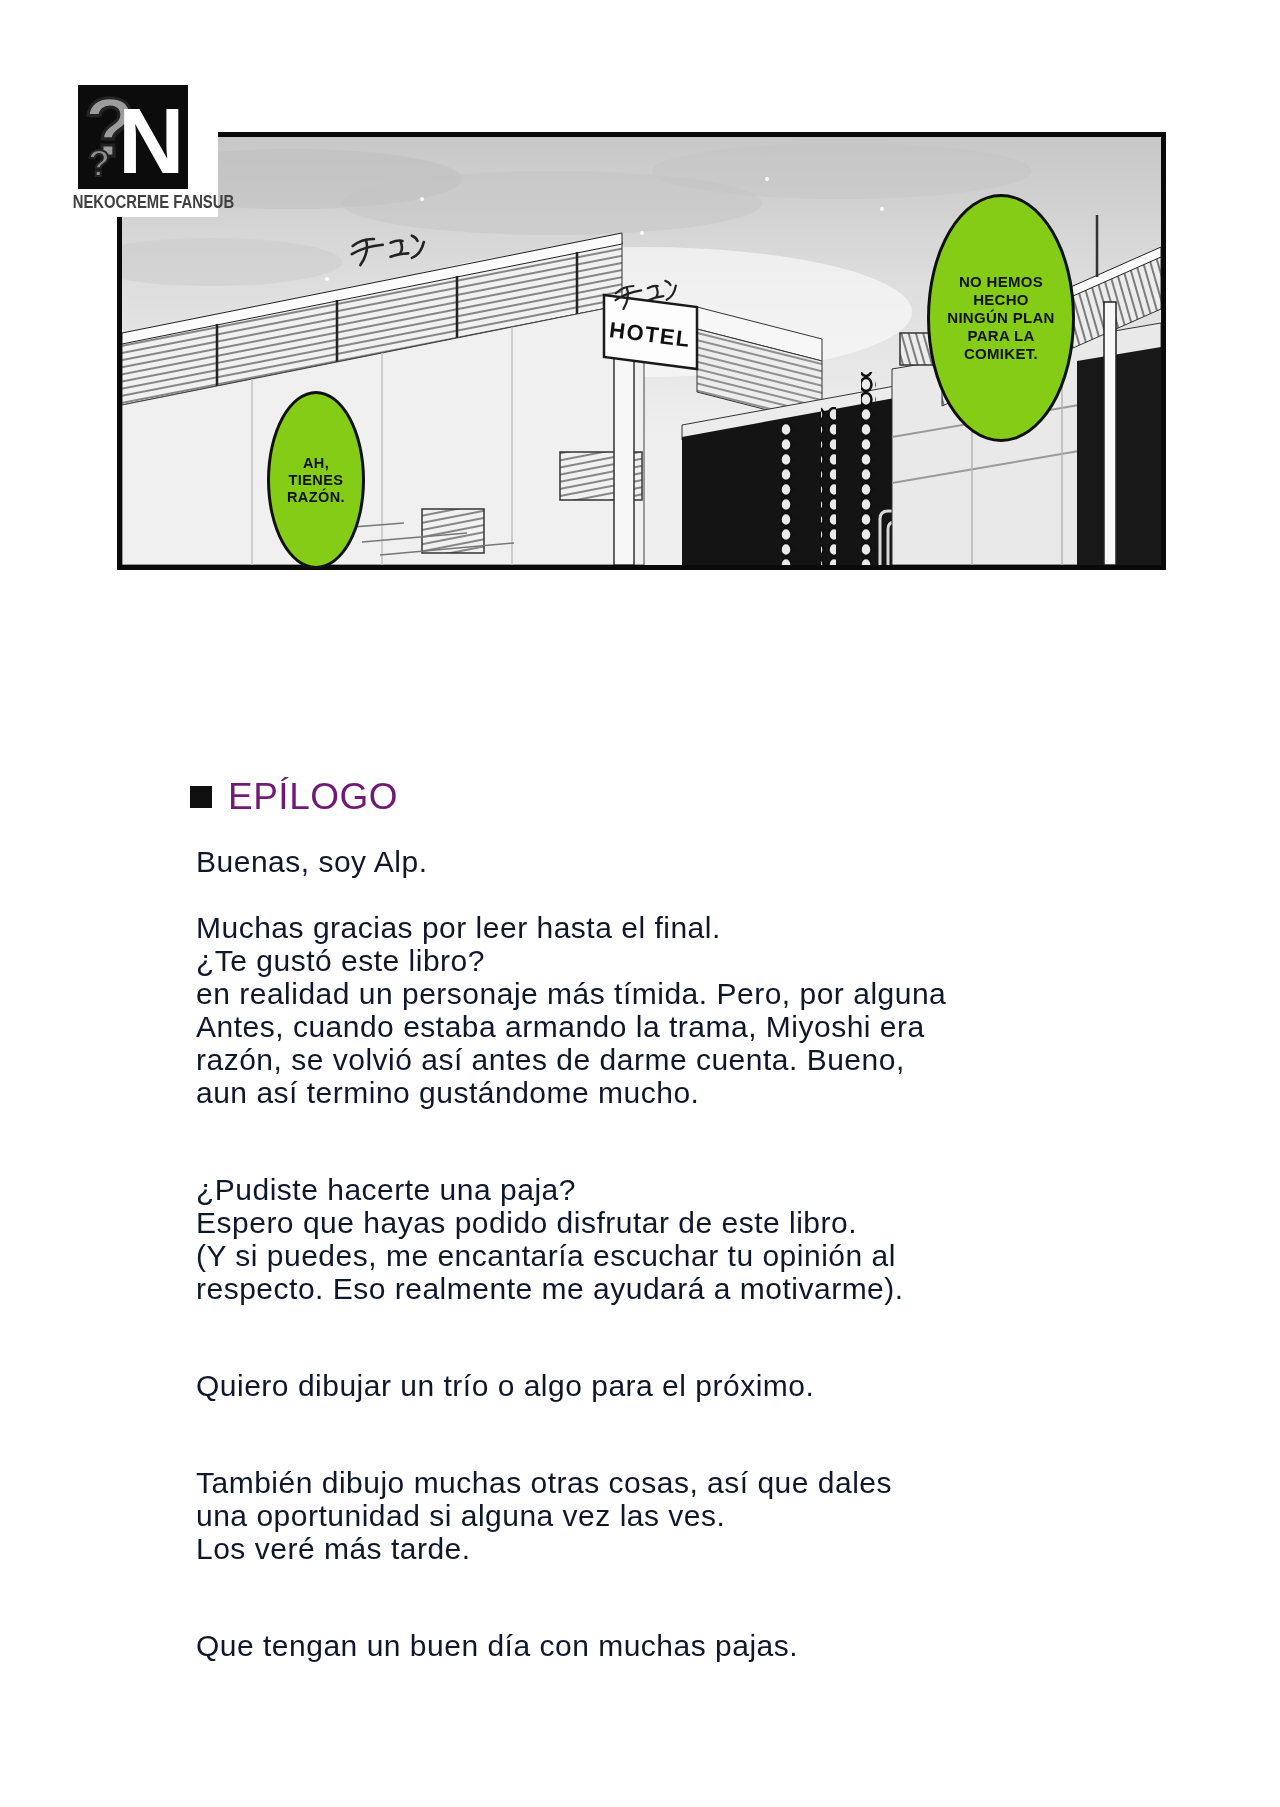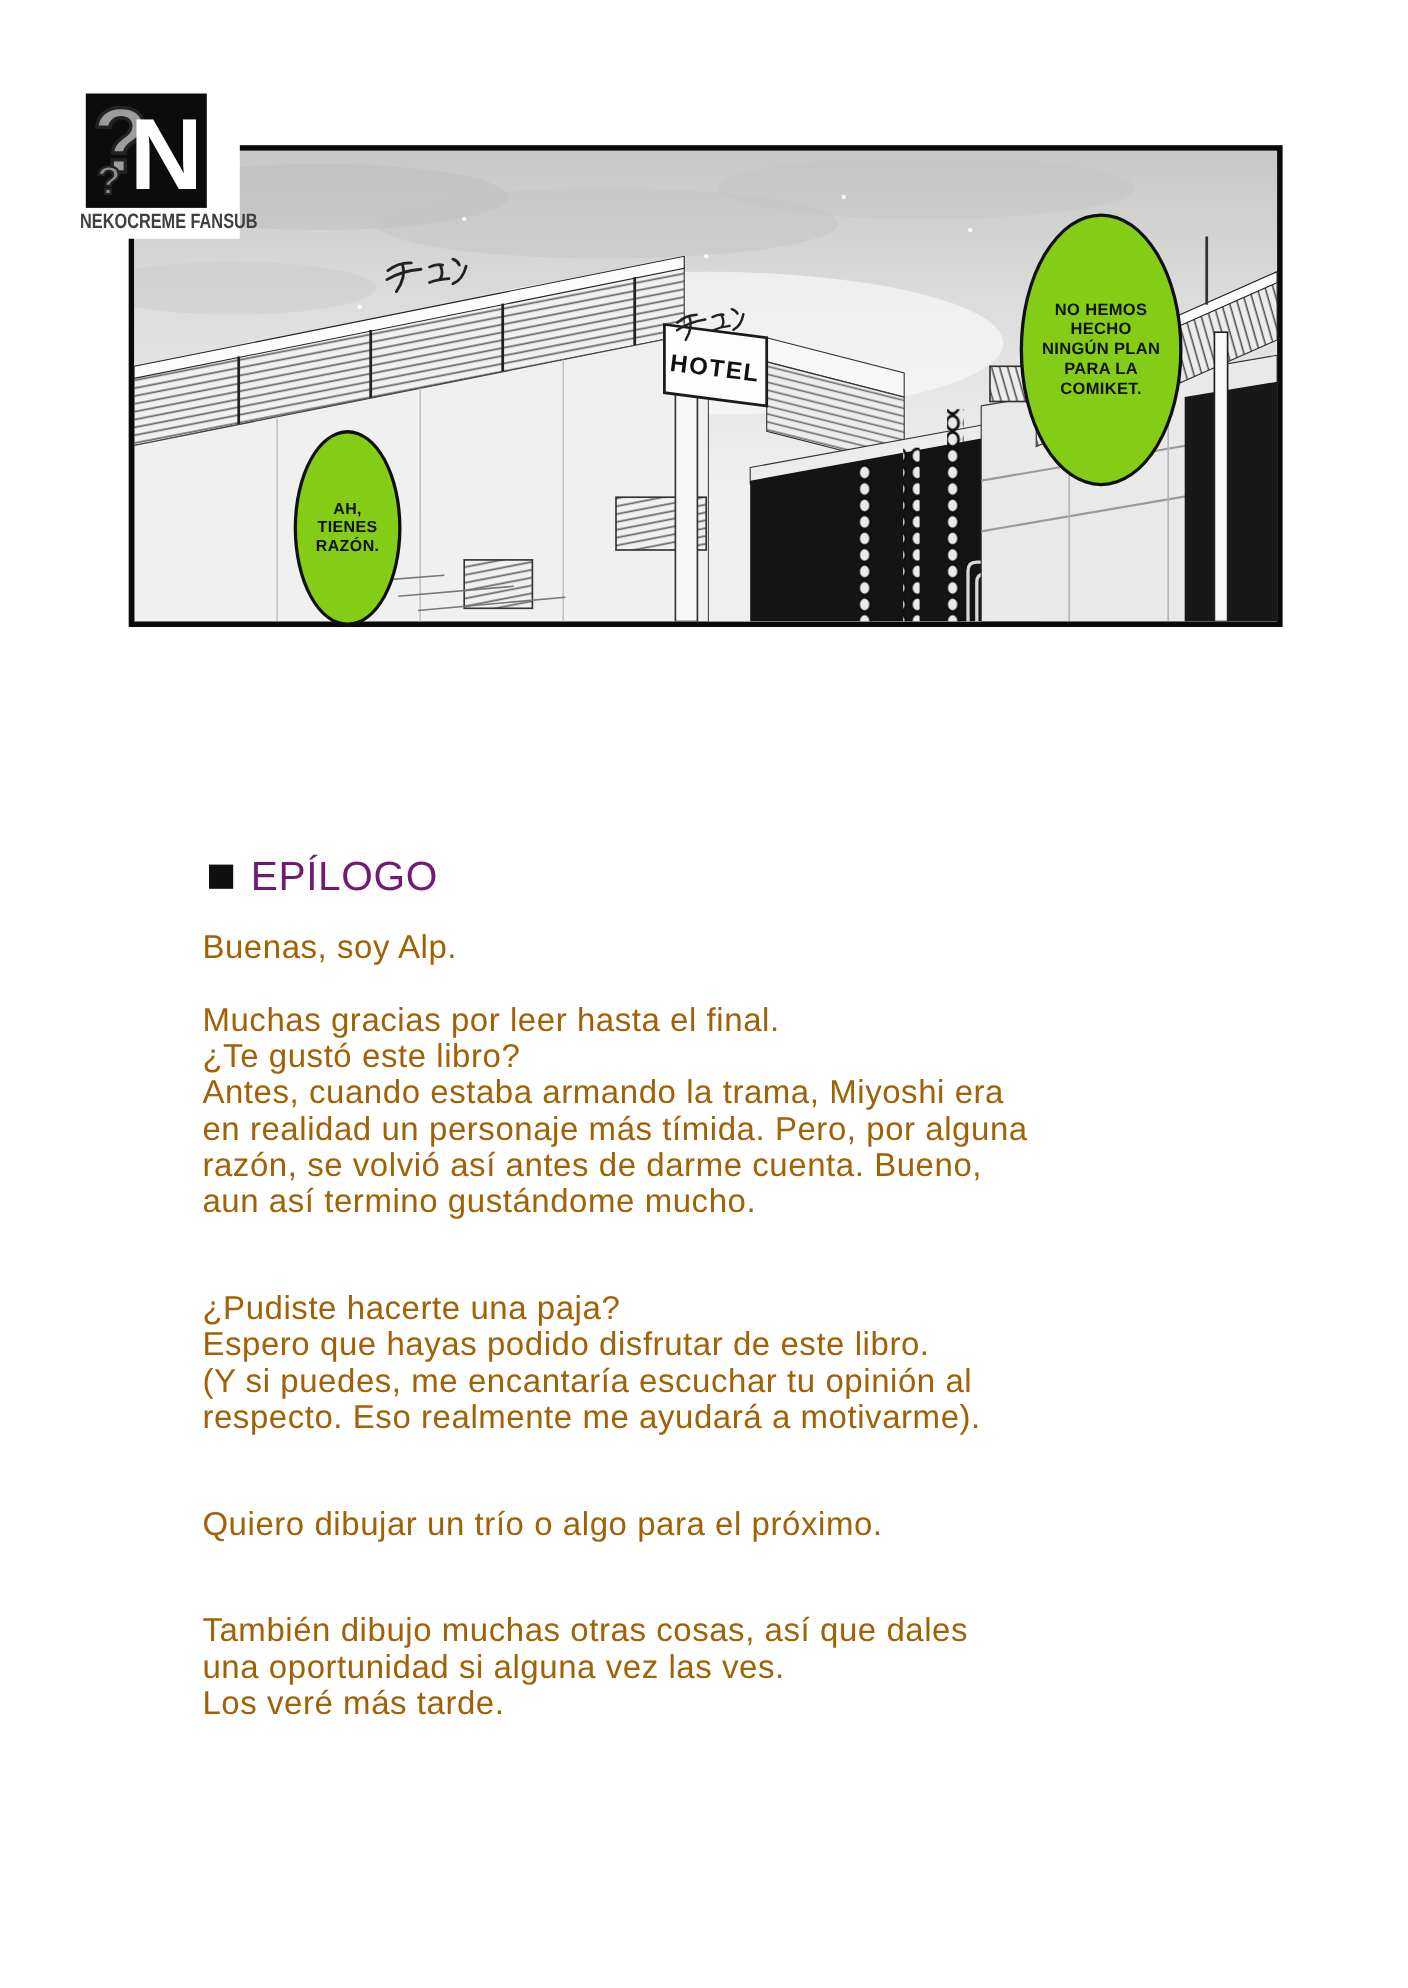--- a/index.html
+++ b/index.html
@@ -26,21 +26,21 @@
   .bubble{position:absolute;background:#84cc16;border:3px solid #101010;border-radius:50%;
           display:flex;align-items:center;justify-content:center;text-align:center;z-index:3;
           font-weight:bold;color:#111;}
   .bubble .ln{white-space:nowrap;}
   .bubble-left{left:145px;top:254px;width:92px;height:172px;font-size:14.5px;line-height:17px;letter-spacing:.4px;}
   .bubble-right{left:805px;top:57px;width:142px;height:242px;font-size:15px;line-height:18px;letter-spacing:.3px;}
   
   .ep-heading{position:absolute;left:190px;top:776px;display:flex;align-items:center;z-index:2;}
   .ep-heading .marker{width:22px;height:22px;background:#0f0f0f;display:inline-block;margin-right:16px;}
   .ep-heading .txt{font-size:37px;font-weight:normal;letter-spacing:.5px;color:#701a75;}
-  .ep-body{position:absolute;left:184px;top:845px;width:920px;font-size:30px;line-height:33px;letter-spacing:.5px;color:#a16207;z-index:2;}
+  .ep-body{position:absolute;left:196px;top:845px;width:920px;font-size:30px;line-height:33px;letter-spacing:.5px;color:#0f172a;z-index:2;}
   .para{margin:0 0 64px 0;}
   .para.first{margin-bottom:33px;}
   .para .ln{white-space:nowrap;}
 </style>
 </head>
 <body>
 
 <div class="logo-wrap">
   <div class="logo-box">
     <span class="logo-q">?</span>
@@ -202,32 +202,35 @@
   <span class="txt">EPÍLOGO</span>
 </div>
 
 <div class="ep-body">
   <div class="para first">
       <div class="ln">Buenas, soy Alp.</div>
     </div>
   <div class="para">
       <div class="ln">Muchas gracias por leer hasta el final.</div>
       <div class="ln">¿Te gustó este libro?</div>
+      <div class="ln">en realidad un personaje más tímida. Pero, por alguna</div>
       <div class="ln">Antes, cuando estaba armando la trama, Miyoshi era</div>
-      <div class="ln">en realidad un personaje más tímida. Pero, por alguna</div>
       <div class="ln">razón, se volvió así antes de darme cuenta. Bueno,</div>
       <div class="ln">aun así termino gustándome mucho.</div>
     </div>
   <div class="para">
       <div class="ln">¿Pudiste hacerte una paja?</div>
       <div class="ln">Espero que hayas podido disfrutar de este libro.</div>
       <div class="ln">(Y si puedes, me encantaría escuchar tu opinión al</div>
       <div class="ln">respecto. Eso realmente me ayudará a motivarme).</div>
     </div>
   <div class="para">
       <div class="ln">Quiero dibujar un trío o algo para el próximo.</div>
     </div>
   <div class="para">
       <div class="ln">También dibujo muchas otras cosas, así que dales</div>
       <div class="ln">una oportunidad si alguna vez las ves.</div>
       <div class="ln">Los veré más tarde.</div>
     </div>
+  <div class="para">
+      <div class="ln">Que tengan un buen día con muchas pajas.</div>
+    </div>
 </div>
 
 </body></html>

